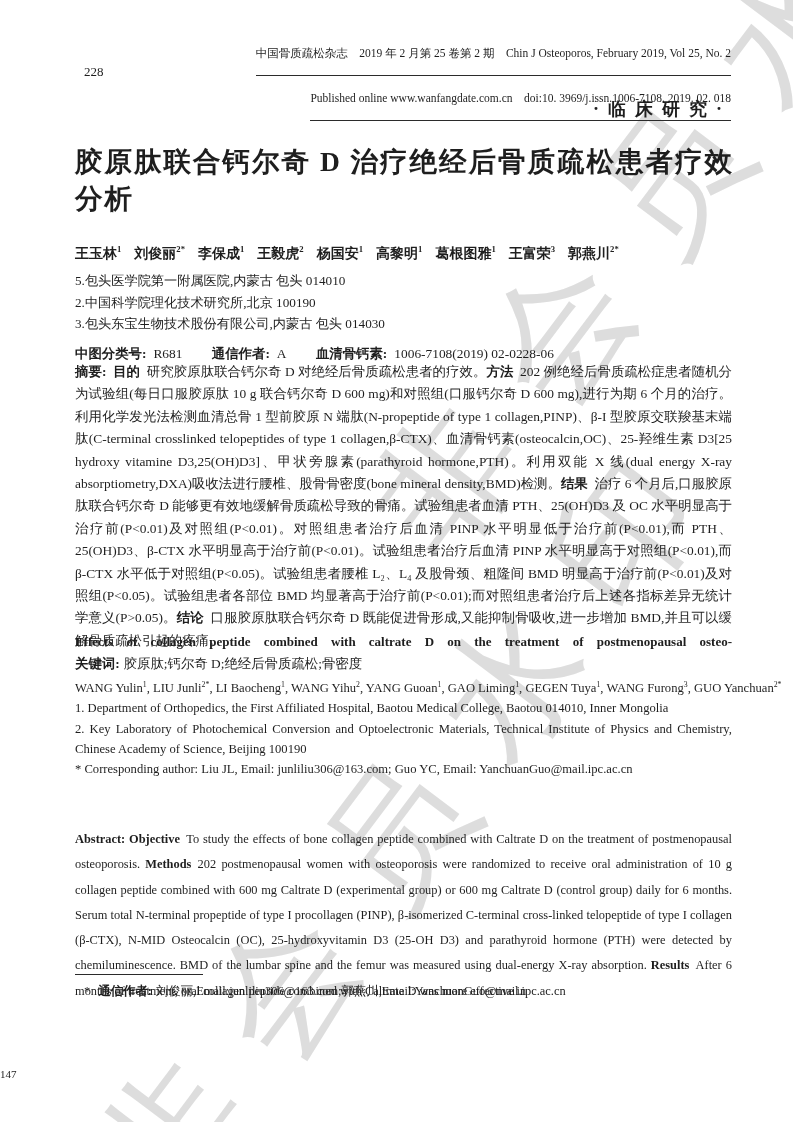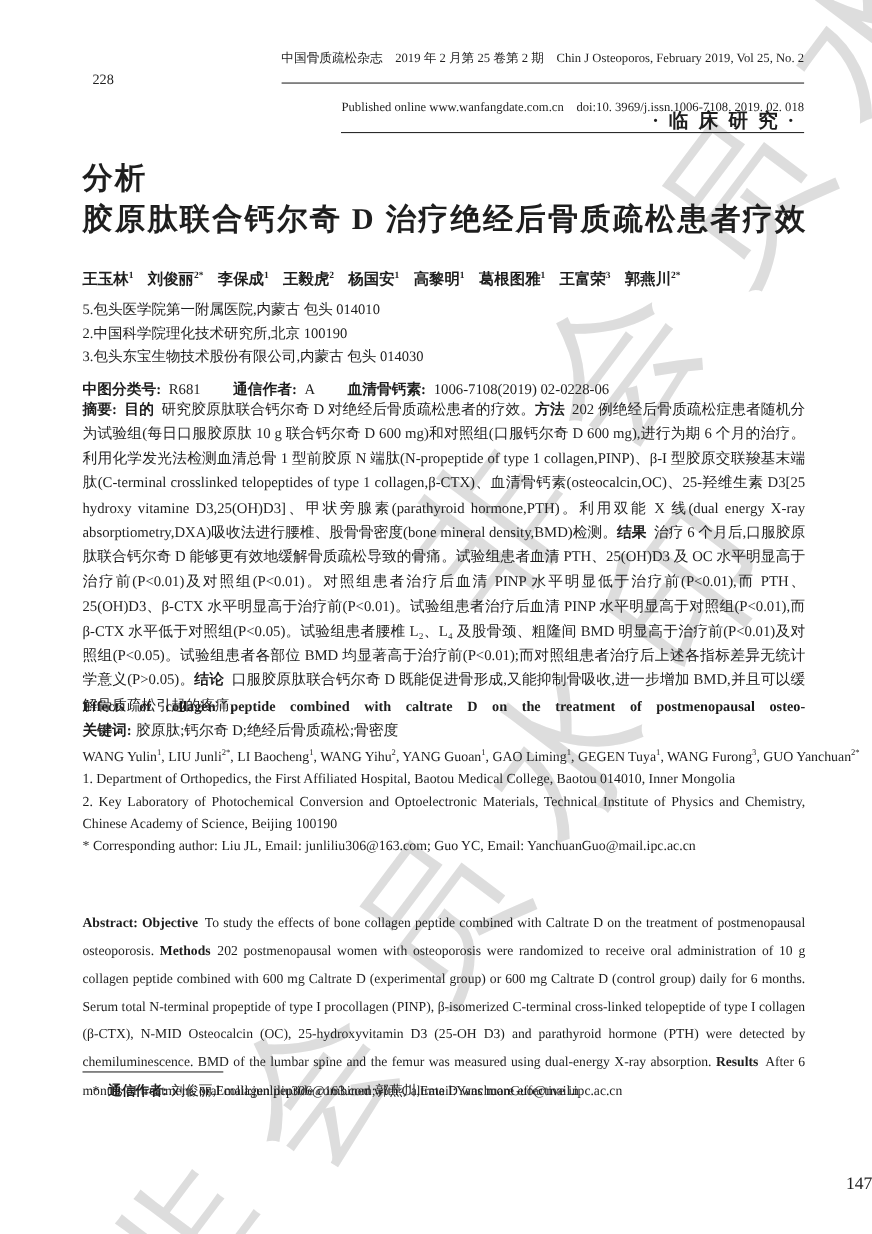--- a/index.html
+++ b/index.html
@@ -31,42 +31,42 @@
   .kw b{margin-right:4px;}
   .title-en{top:630px;left:75px;width:657px;font-size:13px;font-weight:bold;line-height:23.5px;}
   .title-en .l1{text-align:justify;text-align-last:justify;}
   .en-people{top:675px;left:75px;width:657px;font-size:12.6px;line-height:20.3px;text-align:justify;}
   .abstract-en{top:827px;left:75px;width:657px;font-size:12.4px;line-height:25.3px;text-align:justify;}
   .fn-rule{top:974px;left:75px;width:128px;border-top:1.5px solid #2b2b2b;height:0;}
   .footnote{top:980px;left:75px;width:660px;font-size:12.4px;line-height:22px;}
   .footnote .fund{padding-left:20px;}
   .footnote b{margin-right:4px;}
   .footnote .mark{display:inline-block;margin:0 8px 0 9px;}
-  .pn-bottom{top:1068px;left:0;right:0;text-align:right;font-size:16px;}
+  .pn-bottom{top:1068px;left:0;right:0;text-align:left;font-size:11px;}
 </style>
 </head>
 <body>
 
 <div class="page">
 
   <div class="wm" style="left:330px;top:480px;">非会员水印</div>
   <div class="wm" style="left:55px;top:1135px;">非会员水印</div>
 
   <div class="abs hdr">
     <div><span class="u">中国骨质疏松杂志  2019 年 2 月第 25 卷第 2 期  Chin J Osteoporos, February 2019, Vol 25, No. 2</span></div>
     <div><span class="u">Published online www.wanfangdate.com.cn  doi:10. 3969/j.issn.1006-7108. 2019. 02. 018</span></div>
   </div>
 
   <div class="abs pn-left">228</div>
 
   <div class="abs section">·临床研究·</div>
 
   <div class="abs title-cn">
+    <div>胶原肽联合钙尔奇 D 治疗绝经后骨质疏松患者疗效</div>
     <div>分析</div>
-    <div>胶原肽联合钙尔奇 D 治疗绝经后骨质疏松患者疗效</div>
   </div>
 
   <div class="abs authors-cn"><span class="author"><span>王玉林</span><sup>1</sup></span><span class="author"><span>刘俊丽</span><sup>2*</sup></span><span class="author"><span>李保成</span><sup>1</sup></span><span class="author"><span>王毅虎</span><sup>2</sup></span><span class="author"><span>杨国安</span><sup>1</sup></span><span class="author"><span>高黎明</span><sup>1</sup></span><span class="author"><span>葛根图雅</span><sup>1</sup></span><span class="author"><span>王富荣</span><sup>3</sup></span><span class="author"><span>郭燕川</span><sup>2*</sup></span></div>
 
   <div class="abs affils-cn">
       <div>5.包头医学院第一附属医院,内蒙古 包头 014010</div>
       <div>2.中国科学院理化技术研究所,北京 100190</div>
       <div>3.包头东宝生物技术股份有限公司,内蒙古 包头 014030</div>
     </div>
 

